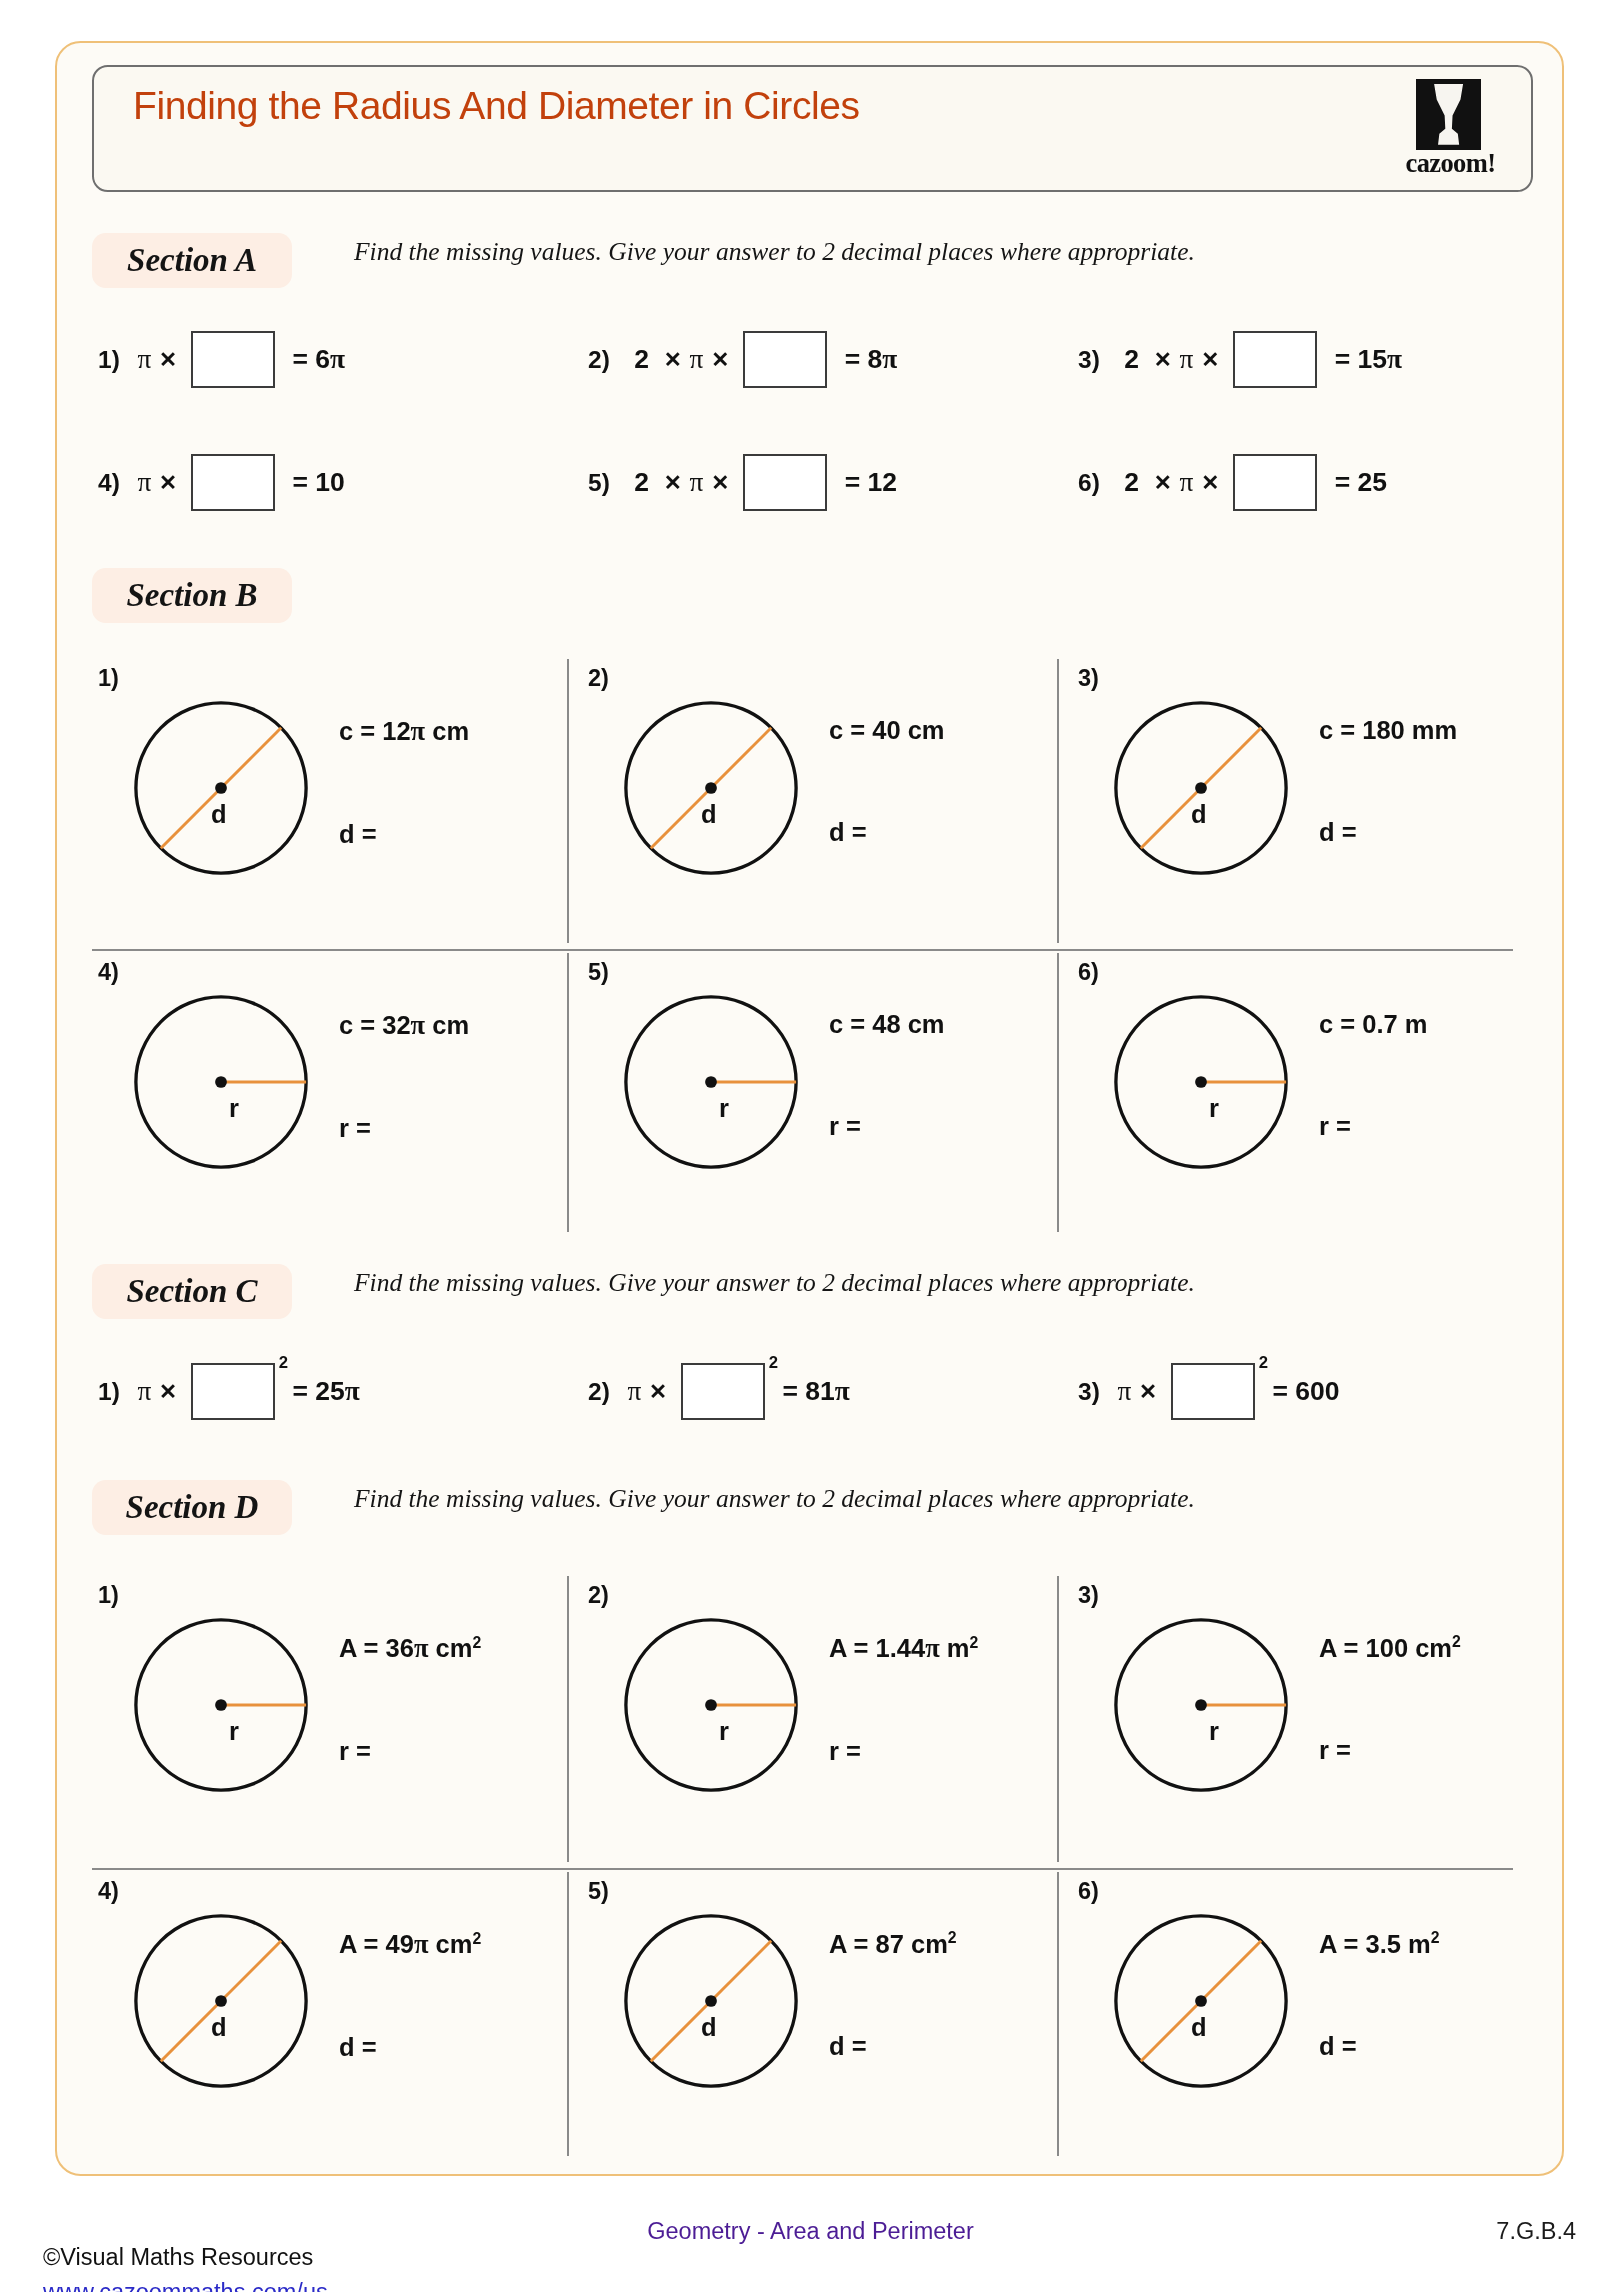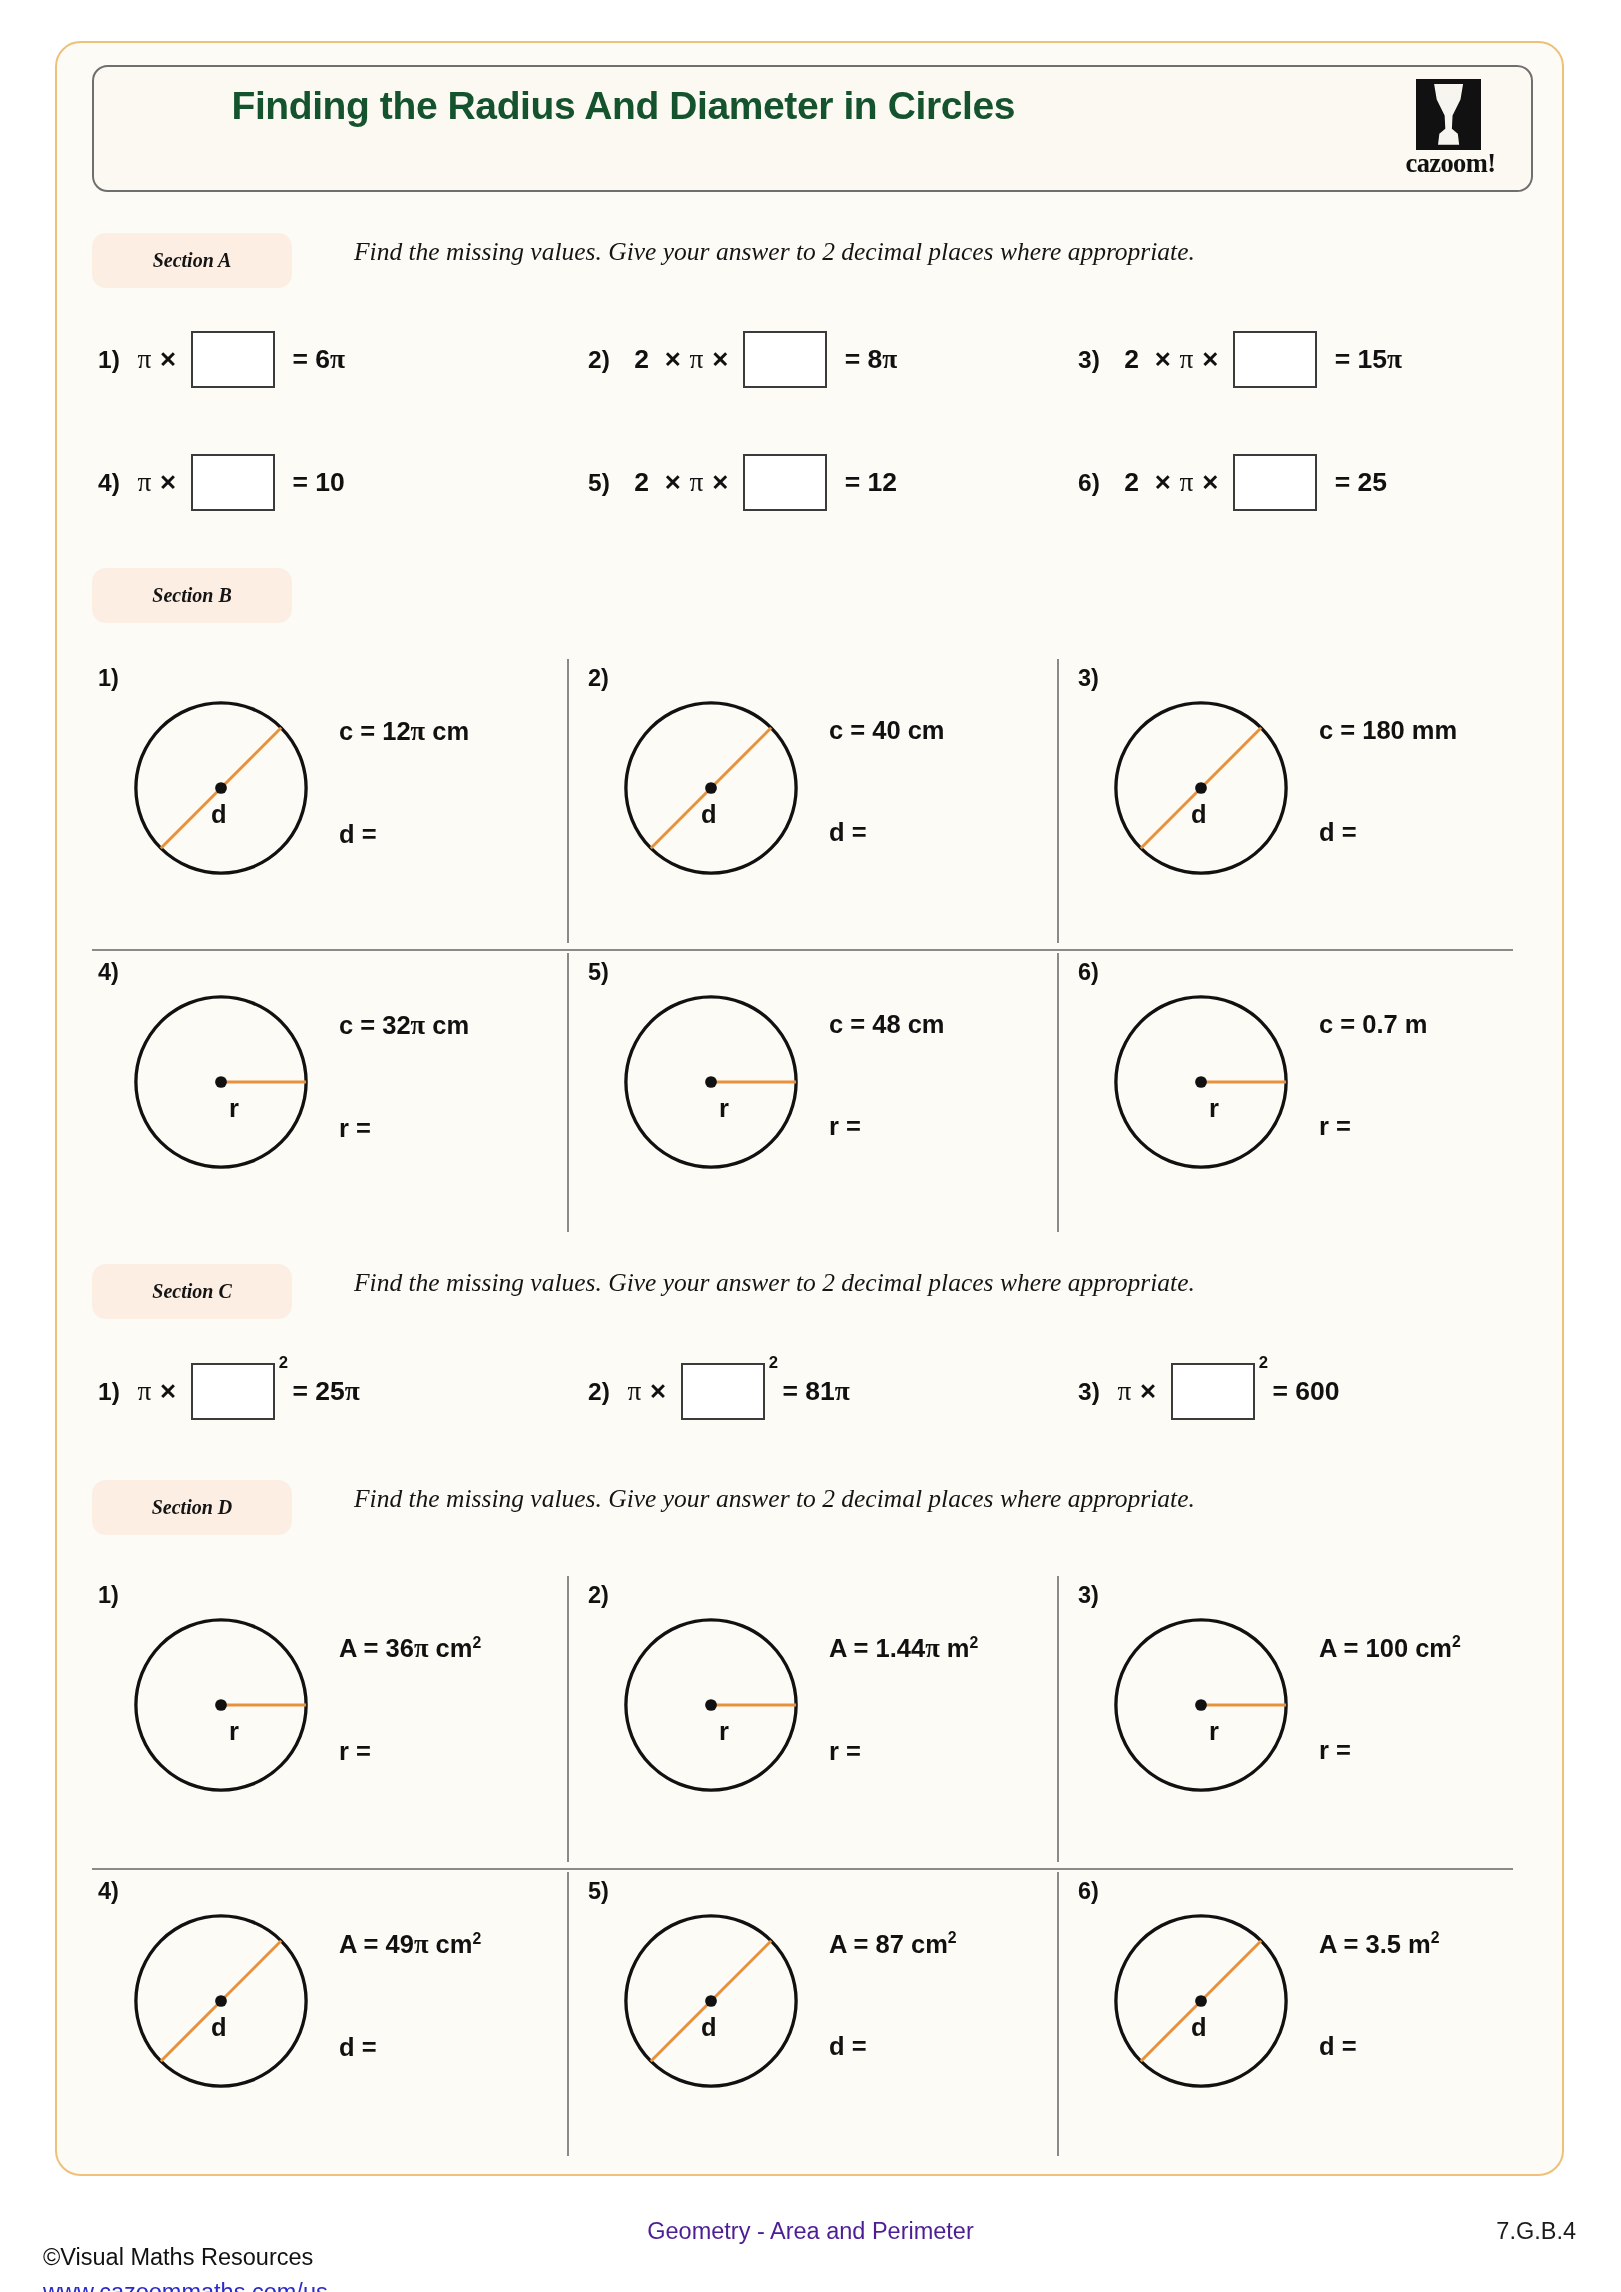--- a/index.html
+++ b/index.html
@@ -40,26 +40,25 @@
     width: 1441px; height: 127px;
     background: #FBF9F2;
     border: 2.9px solid #6F6F6F;
     border-radius: 15.7px;
   }
   .title-text {
     position: absolute;
     left: 39px; top: 15.7px;
     width: 882px;
     font-size: 39px;
-    font-weight: bold;
+    font-weight: normal;
     line-height: 1.18;
-    color: #14532d;
+    color: #c2410c;
     letter-spacing: -0.4px;
     font-family: "Liberation Sans", sans-serif;
-    text-align: right;
   }
 
   
   .logo {
     position: absolute;
     right: 25.5px; top: 9.8px;
     width: 110px; height: 110px;
   }
   .logo-mark {
     position: absolute;
@@ -101,21 +100,21 @@
     border-radius: 13.7px;
   }
   .section-pill-label {
     position: absolute;
     left: 0; top: 0;
     width: 200px; height: 55px;
     display: flex; align-items: center; justify-content: center;
     font-family: "Liberation Serif", serif;
     font-weight: bold;
     font-style: italic;
-    font-size: 20px;
+    font-size: 33px;
     color: #141414;
   }
   .section-instr {
     position: absolute;
     left: 218px;
     top: 2px;
     font-family: "Liberation Serif", serif;
     font-style: italic;
     font-size: 25.5px;
     line-height: 1.36;

